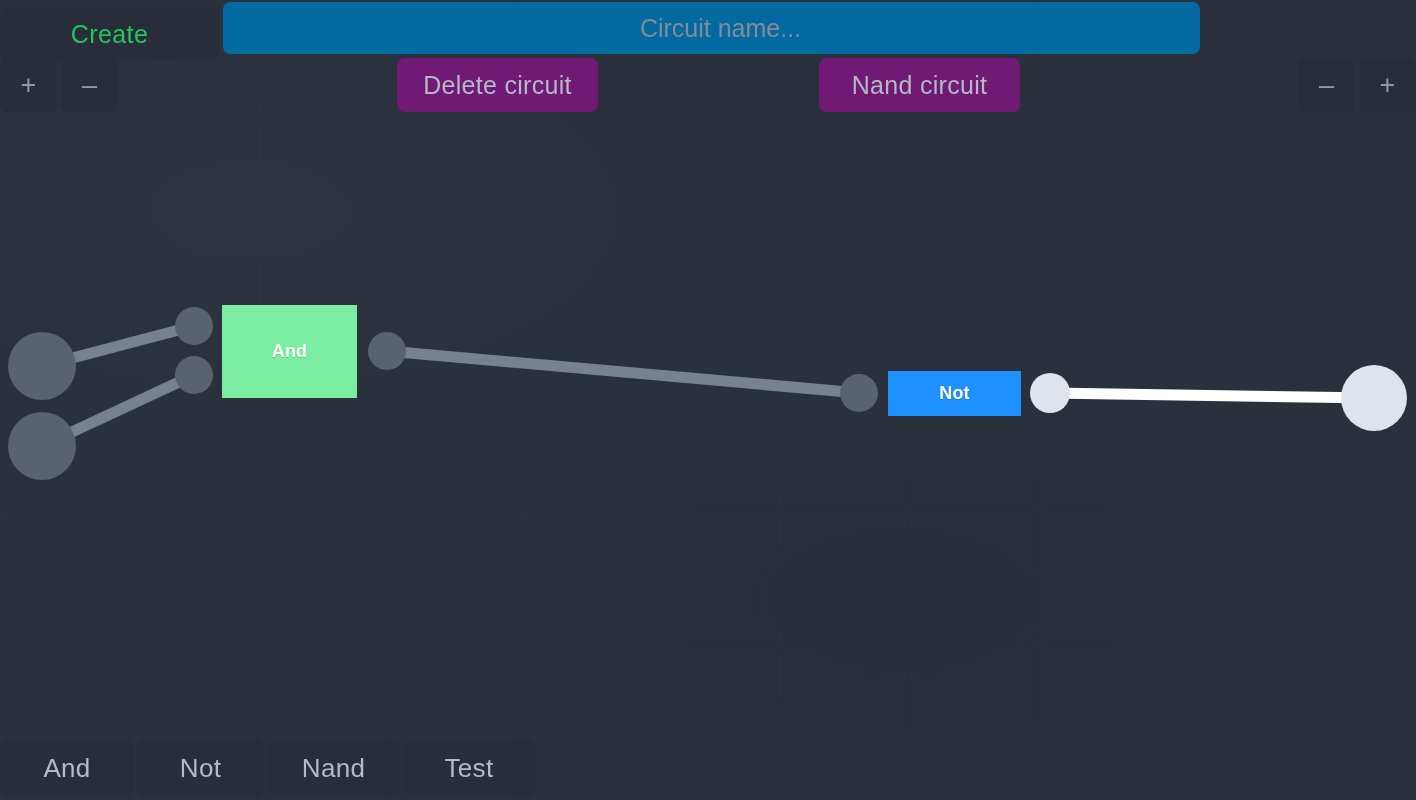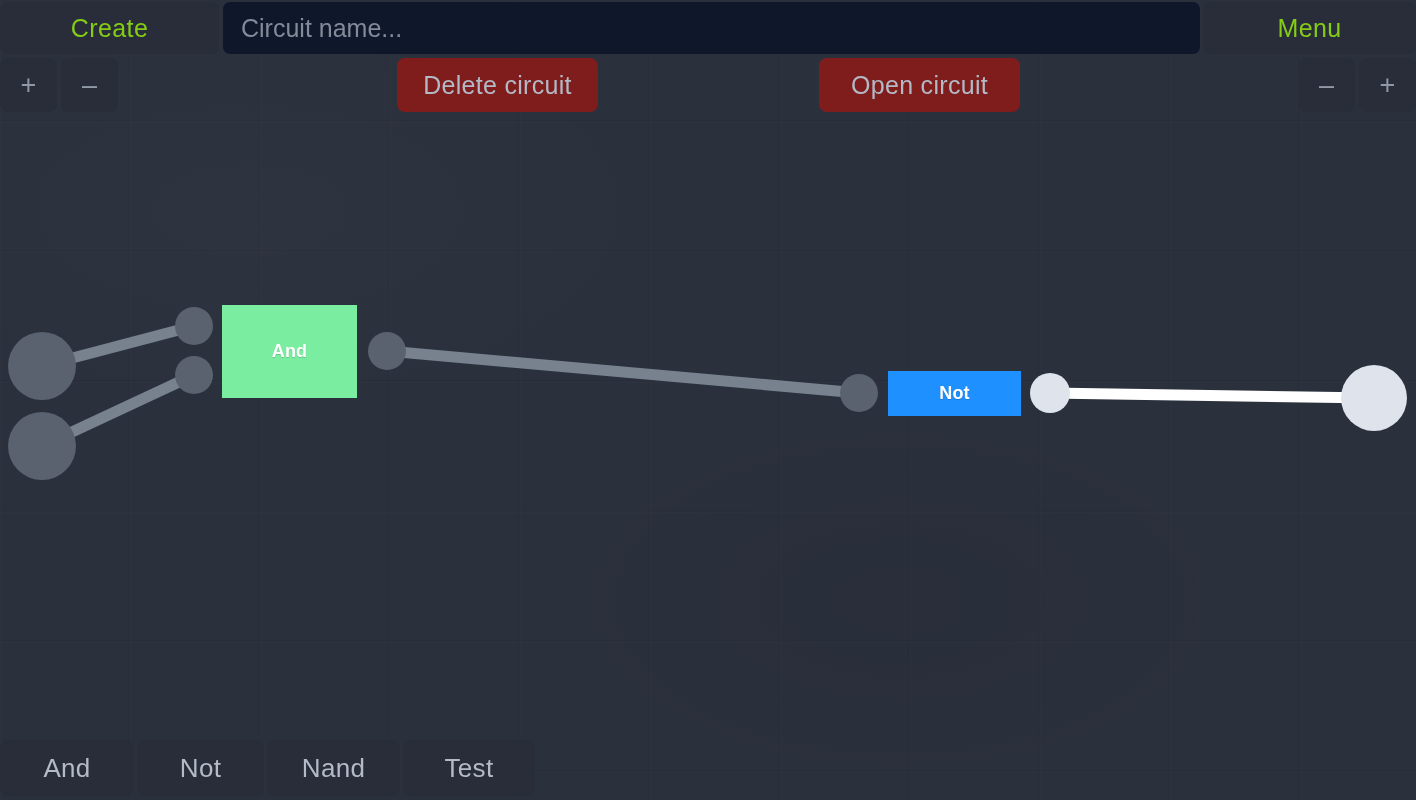--- a/index.html
+++ b/index.html
@@ -84,75 +84,76 @@
   
   .topbar {
     position: absolute;
     left: 0;
     top: 0;
     width: 1416px;
     height: 56px;
   }
   .tb-btn {
     position: absolute;
-    top: 2px;
+    top: 8px;
     height: 52px;
     background: #282d39;
     border: none;
     border-radius: 7px;
-    color: #84cc16;
+    color: #22c55e;
     font-family: "Liberation Sans", sans-serif;
     font-size: 25px;
     font-weight: 300;
     letter-spacing: 0.4px;
     display: flex;
     align-items: center;
     justify-content: center;
     cursor: pointer;
     padding: 0;
   }
   #create-btn { left: 0; width: 219px; }
   #menu-btn   { left: 1203px; width: 213px; }
 
   #circuit-name-input {
     position: absolute;
     left: 223px;
     top: 2px;
     width: 977px;
     height: 52px;
-    background: #0f172a;
+    background: #0369a1;
     border: none;
     border-radius: 7px;
     outline: none;
     color: #c3c8d2;
     font-family: "Liberation Sans", sans-serif;
     font-size: 25px;
     font-weight: 400;
     padding: 0 0 0 18px;
     box-sizing: border-box;
+    text-align: center;
   }
   #circuit-name-input::placeholder {
     color: #838b99;
     font-weight: 300;
     opacity: 1;
   }
 
   
   .topbar2 {
     position: absolute;
     left: 0;
     top: 58px;
     width: 1416px;
     height: 54px;
   }
   .tb2-btn {
     position: absolute;
     top: 0;
     height: 54px;
-    background: #7f1d1d;
+    background: #701a75;
     border: none;
     border-radius: 8px;
     color: #b3b9c5;
     font-family: "Liberation Sans", sans-serif;
     font-size: 25px;
     font-weight: 300;
     letter-spacing: 0.3px;
     display: flex;
     align-items: center;
     justify-content: center;
@@ -246,29 +247,28 @@
   <div id="gate-layer">
       <div class="gate" style="left: 222px; top: 305px; width: 135px; height: 93px; background: rgb(122, 237, 160); color: rgb(255, 255, 255);">And</div>
       <div class="gate" style="left: 888px; top: 371px; width: 133px; height: 45px; background: rgb(30, 144, 255); color: rgb(255, 255, 255);">Not</div>
     </div>
 
   <div class="topbar">
     <button class="tb-btn" id="create-btn">Create</button>
 
     <input id="circuit-name-input" type="text" placeholder="Circuit name..." style="">
 
-    <button class="tb-btn" id="menu-btn">Menu</button>
   </div>
 
   <div class="topbar2">
     <button class="zoom-btn" id="zoom-in-left">+</button>
     <button class="zoom-btn" id="zoom-out-left">–</button>
 
     <button class="tb2-btn" id="delete-circuit-btn">Delete circuit</button>
-    <button class="tb2-btn" id="open-circuit-btn">Open circuit</button>
+    <button class="tb2-btn" id="open-circuit-btn">Nand circuit</button>
 
     <button class="zoom-btn" id="zoom-out-right">–</button>
     <button class="zoom-btn" id="zoom-in-right">+</button>
   </div>
 
   <div class="palette">
     <button class="palette-btn" id="palette-and">And</button>
     <button class="palette-btn" id="palette-not">Not</button>
     <button class="palette-btn" id="palette-test">Test</button>
     <button class="palette-btn" id="palette-nand">Nand</button>

